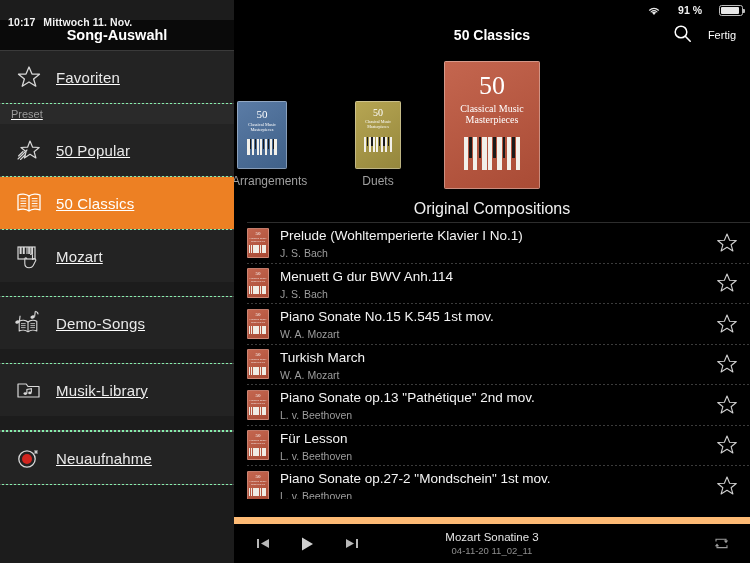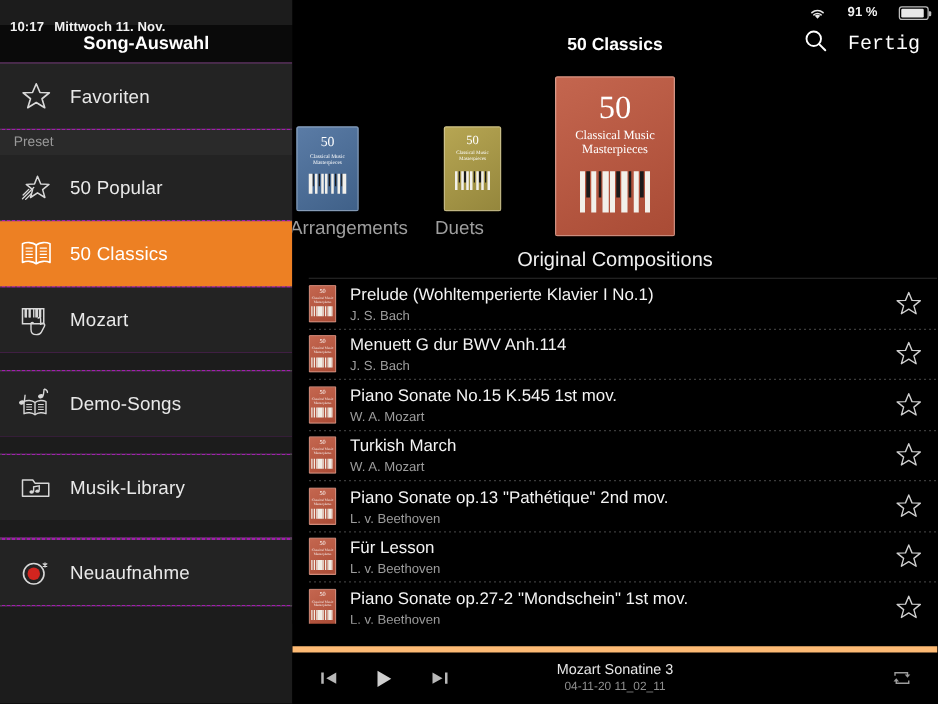--- a/index.html
+++ b/index.html
@@ -38,21 +38,21 @@
 
   
   #sidebar{
     width:234px; height:563px; background:#1c1c1c;
     position:relative; flex:0 0 234px; padding-top:20px;
   }
   #sidebar-title{
     height:30px; display:flex; align-items:center; justify-content:center;
     font-size:14.5px; font-weight:bold; color:#fff; background:#0a0a0a;
   }
-  .side-list{ background:#a21caf; }
+  .side-list{ background:#86efac;text-decoration:underline; }
   .side-row{
     height:52px; display:flex; align-items:center; padding-left:10px;
     background:#232323; position:relative;
   }
   .side-row.sel{ background:#ed8023; }
   .side-row .ico{
     width:38px; height:32px; flex:0 0 38px; display:flex; align-items:center; justify-content:center;
   }
   .side-row .lbl{
     font-size:15px; color:#e9e9e9; margin-left:8px; letter-spacing:.15px;
@@ -76,21 +76,21 @@
     display:flex; flex-direction:column;
   }
   #main-nav{
     height:30px; display:flex; align-items:center; position:relative; background:#000;
     flex:0 0 30px;
   }
   #main-nav .nav-title{
     position:absolute; left:0; right:0; text-align:center; font-size:14px; font-weight:bold; color:#fff;
   }
   #main-nav .nav-right{ margin-left:auto; display:flex; align-items:center; gap:16px; padding-right:14px; z-index:2; }
-  #main-nav .nav-done{ font-size:16px; color:#fff; font-weight:normal;font-family:Liberation Mono, monospace; }
+  #main-nav .nav-done{ font-size:11px; color:#fff; font-weight:normal; }
 
   
   #carousel{
     flex:0 0 172px; position:relative; background:#000; overflow:hidden;
   }
   .cover{
     position:absolute; border-radius:2px; overflow:hidden;
     box-shadow:0 0 4px rgba(0,0,0,.8);
     display:flex; align-items:center; justify-content:center;
   }
@@ -104,21 +104,21 @@
   .cover .ctxt{ font-family:"Liberation Serif", serif; color:#fff; text-align:center; line-height:1.15; }
   .keys{ display:flex; align-items:flex-start; justify-content:center; }
   .keys .wk{ background:#f2f0ea; position:relative; }
   .keys .bk{ background:#1a1a1a; }
 
   .cover-blue{ background:linear-gradient(145deg,#5b7ca6,#3f6088); }
   .cover-olive{ background:linear-gradient(145deg,#b7a653,#94863c); }
   .cover-red{ background:linear-gradient(150deg,#c4664f,#a94b35); }
 
   .cover-cap{
-    position:absolute; text-align:left; font-size:15px; color:#9f9f9f;
+    position:absolute; text-align:center; font-size:12px; color:#9f9f9f;
     font-family:"Liberation Sans", sans-serif;
   }
   #carousel .main-cap{
     position:absolute; left:0; right:0; bottom:4px; text-align:center;
     font-size:16px; color:#f0f0f0;
   }
 
   
   #songlist{ flex:1; background:#000; overflow:hidden; position:relative; }
   .song-row{
@@ -142,21 +142,21 @@
   .row-sep{
     height:1px; margin-left:13px;
     background:repeating-linear-gradient(to right,#3b3b3b 0 2px,transparent 2px 4px);
   }
   .row-sep.solid{ background:#2d2d2d; }
 
   
   #player{
     flex:0 0 46px; background:#000; position:relative;
     display:flex; align-items:center; padding:0 18px;
-    border-top:5px solid #fdba74;
+    border-top:7px solid #fdba74;
     margin-top:18px;
   }
   #player .transport{ display:flex; align-items:center; gap:22px; }
   #player .tbtn{ width:22px; height:22px; display:flex; align-items:center; justify-content:center; }
   #player .now{
     position:absolute; left:0; right:0; text-align:center; pointer-events:none;
   }
   #player .now .nt{ font-size:11.5px; color:#e6e6e6; }
   #player .now .ns{ font-size:9.5px; color:#8f8f8f; margin-top:2px; }
   #player .repeat{ margin-left:auto; width:22px; height:22px; display:flex; align-items:center; justify-content:center; z-index:2;}

